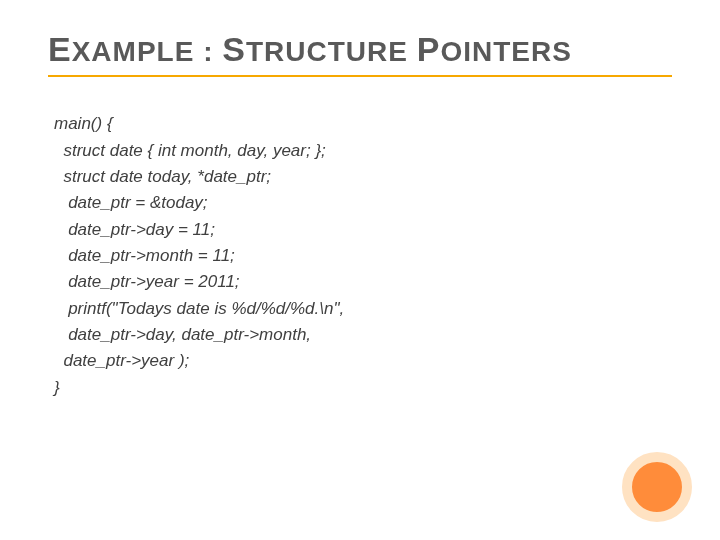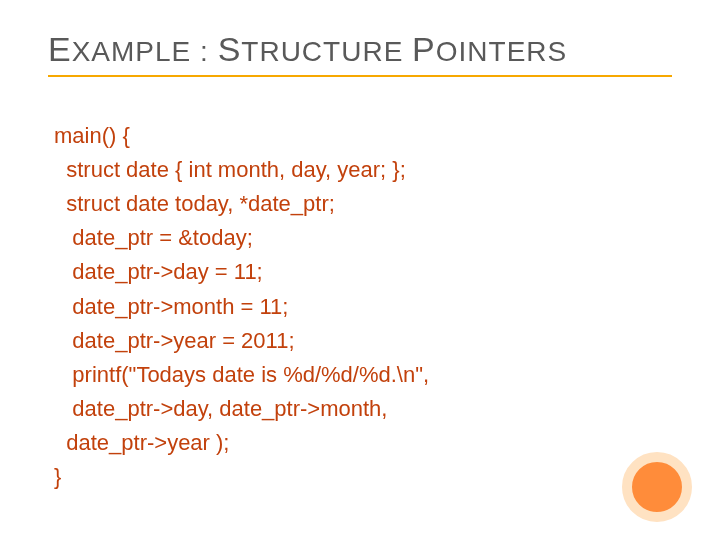--- a/index.html
+++ b/index.html
@@ -13,36 +13,37 @@
     overflow: hidden;
   }
   .slide {
     padding: 30px 48px 0 48px;
     box-sizing: border-box;
   }
   .title {
     font-size: 28px;
     color: #595959;
     letter-spacing: 1px;
-    font-weight: 400;
+    font-weight: 700;
     margin-bottom: 2px;
     padding-bottom: 4px;
   }
   .title .big {
     font-size: 34px;
   }
   .rule {
     height: 2px;
     background: #f7a800;
     width: 100%;
     margin-bottom: 8px;
   }
   .code {
-    font-size: 22px;
-    color: #c2410c;
+    font-size: 17px;
+    color: #404040;
+    font-style: italic;
     line-height: 1.55;
     padding-left: 6px;
     white-space: pre;
   }
   .circle {
     position: absolute;
     right: 28px;
     bottom: 18px;
     width: 70px;
     height: 70px;

